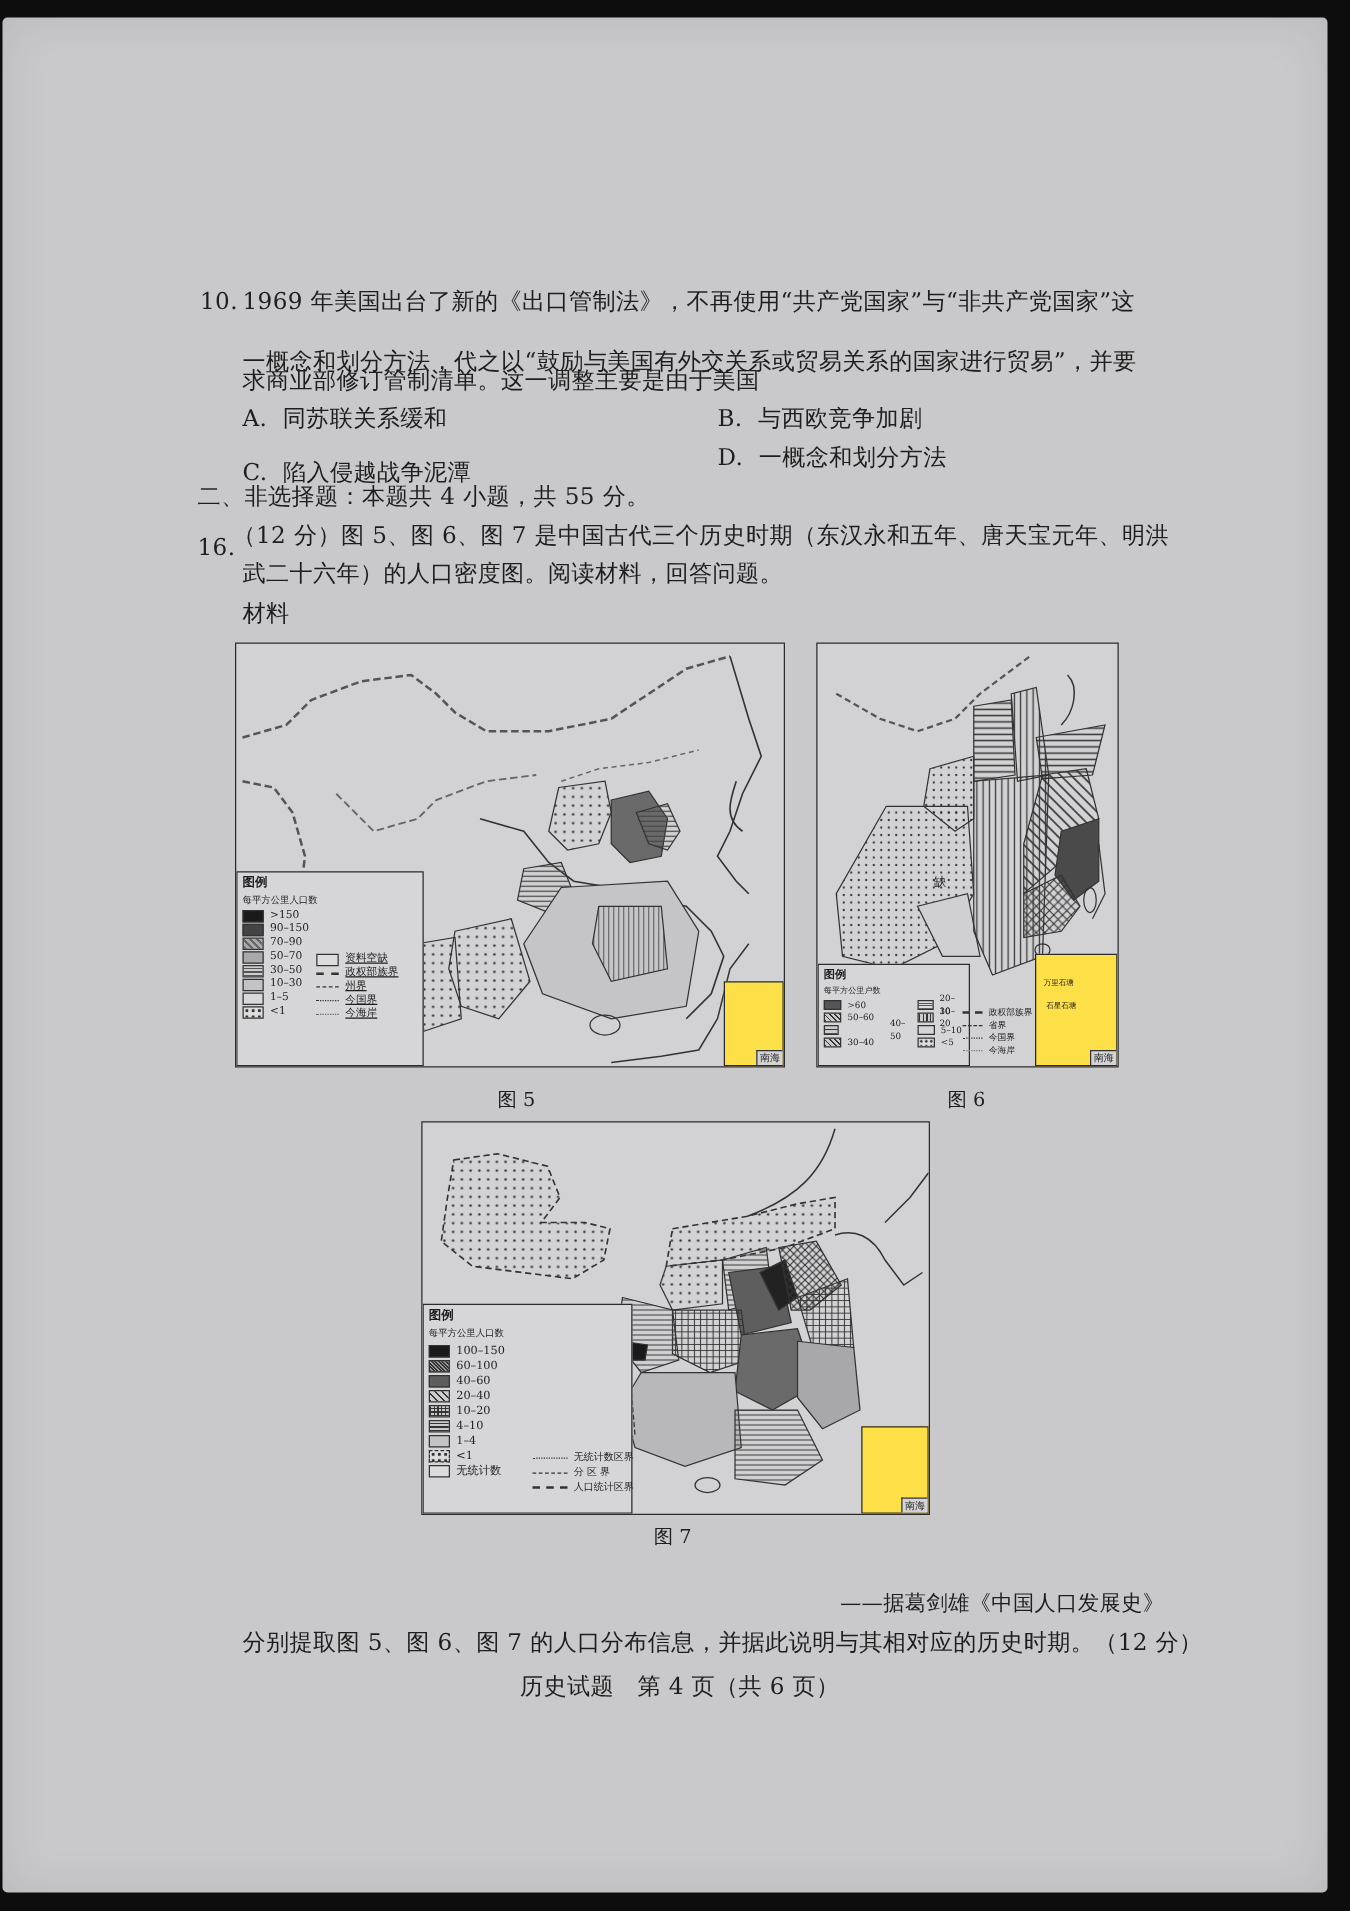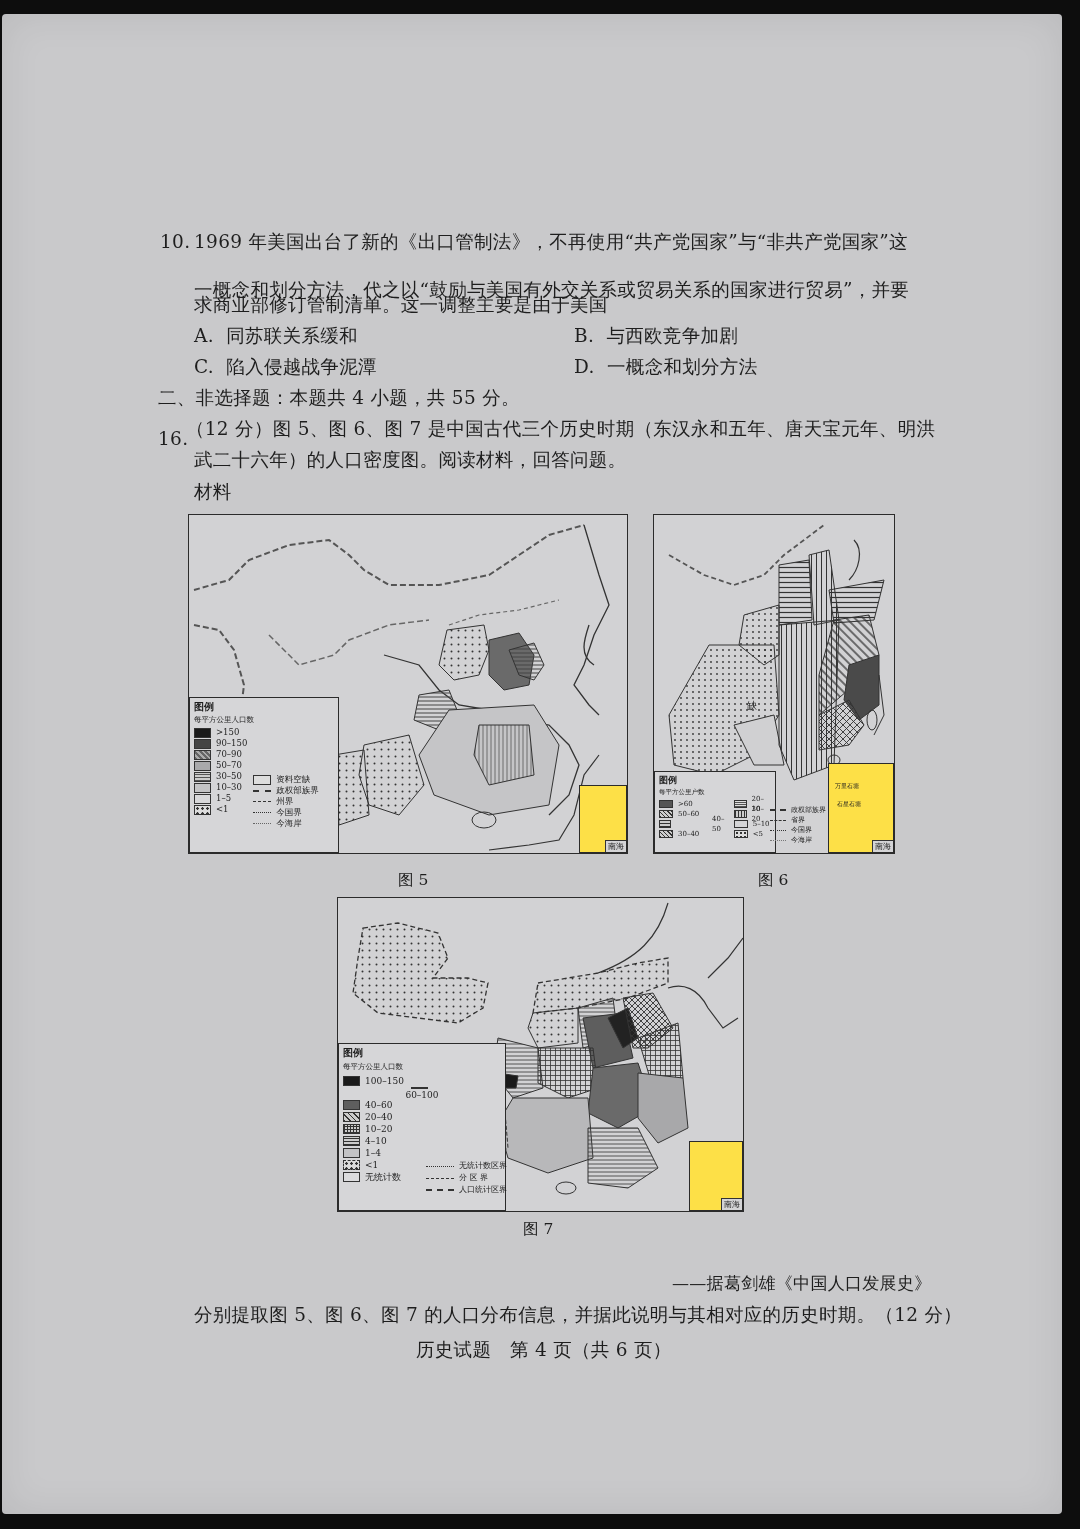--- a/index.html
+++ b/index.html
@@ -23,21 +23,21 @@
 
 <div class="paper"></div>
 
 <div class="t" style="left:160px;top:231px;">10.</div>
 <div class="t" style="left:194px;top:231px;">1969 年美国出台了新的《出口管制法》，不再使用“共产党国家”与“非共产党国家”这</div>
 <div class="t" style="left:194px;top:279px;">一概念和划分方法，代之以“鼓励与美国有外交关系或贸易关系的国家进行贸易”，并要</div>
 <div class="t" style="left:194px;top:294px;">求商业部修订管制清单。这一调整主要是由于美国</div>
 
 <div class="t" style="left:194px;top:325px;"><span>A.</span>&nbsp;&nbsp;<span>同苏联关系缓和</span></div>
 <div class="t" style="left:574px;top:325px;"><span>B.</span>&nbsp;&nbsp;<span>与西欧竞争加剧</span></div>
-<div class="t" style="left:194px;top:356px;"><span>C.</span>&nbsp;&nbsp;<span>陷入侵越战争泥潭</span></div>
+<div class="t" style="left:194px;top:368px;"><span>C.</span>&nbsp;&nbsp;<span>陷入侵越战争泥潭</span></div>
 <div class="t" style="left:574px;top:356px;"><span>D.</span>&nbsp;&nbsp;<span>一概念和划分方法</span></div>
 
 <div class="t" style="left:158px;top:387px;">二、非选择题：本题共 4 小题，共 55 分。</div>
 
 <div class="t" style="left:158px;top:418px;margin-top:10px;">16.</div>
 <div class="t" style="left:186px;top:418px;">（12 分）图 5、图 6、图 7 是中国古代三个历史时期（东汉永和五年、唐天宝元年、明洪</div>
 <div class="t" style="left:194px;top:449px;">武二十六年）的人口密度图。阅读材料，回答问题。</div>
 <div class="t" style="left:194px;top:481px;">材料</div>
 
 <div class="map" style="left:188px;top:514px;width:438px;height:338px;">
@@ -102,21 +102,21 @@
           </div>
         <div class="row">
             <span class="sw" style="background:#d8d8da"></span>
             <span>1–5</span>
           </div>
         <div class="row">
             <span class="sw" style="background:radial-gradient(circle,#333 1px,#ddd 1.5px);background-size:5px 5px"></span>
             <span>&lt;1</span>
           </div>
       </div>
-      <div style="margin-left:6px;margin-top:47px;">
+      <div style="margin-left:6px;margin-top:35px;text-decoration:underline;">
         <div class="row">
             <span class="sw" style="background:#ddd;width:16px;"></span>
             <span>资料空缺</span>
           </div>
         <div class="row">
             <span class="ln" style="border-top:2px dashed #333;width:18px;"></span>
             <span>政权部族界</span>
           </div>
         <div class="row">
             <span class="ln" style="border-top:1px dashed #333;width:18px;"></span>
@@ -280,21 +280,21 @@
     <polygon points="250,230 300,230 320,270 290,290 250,285" fill="url(#hz7)" stroke="#333"></polygon>
     <ellipse cx="228" cy="290" rx="10" ry="6" fill="none" stroke="#333"></ellipse>
   </svg>
   <div class="legend" style="width:158px;height:160px;font-size:9px;line-height:12px;">
     <div class="lt">图例</div>
     <div class="ls">每平方公里人口数</div>
     <div class="row" style="height:12px;">
         <span class="sw" style="background:#1a1a1a"></span>
         <span>100–150</span>
       </div>
-    <div class="row" style="height:12px;flex-direction:column;">
+    <div class="row" style="height:12px;">
         <span class="sw" style="background:repeating-linear-gradient(45deg,#333 0 1px,#999 1px 2px),#777"></span>
         <span>60–100</span>
       </div>
     <div class="row" style="height:12px;">
         <span class="sw" style="background:#5e5e5e"></span>
         <span>40–60</span>
       </div>
     <div class="row" style="height:12px;">
         <span class="sw" style="background:repeating-linear-gradient(45deg,#333 0 1px,#ccc 1px 4px),repeating-linear-gradient(-45deg,#333 0 1px,transparent 1px 4px)"></span>
         <span>20–40</span>

